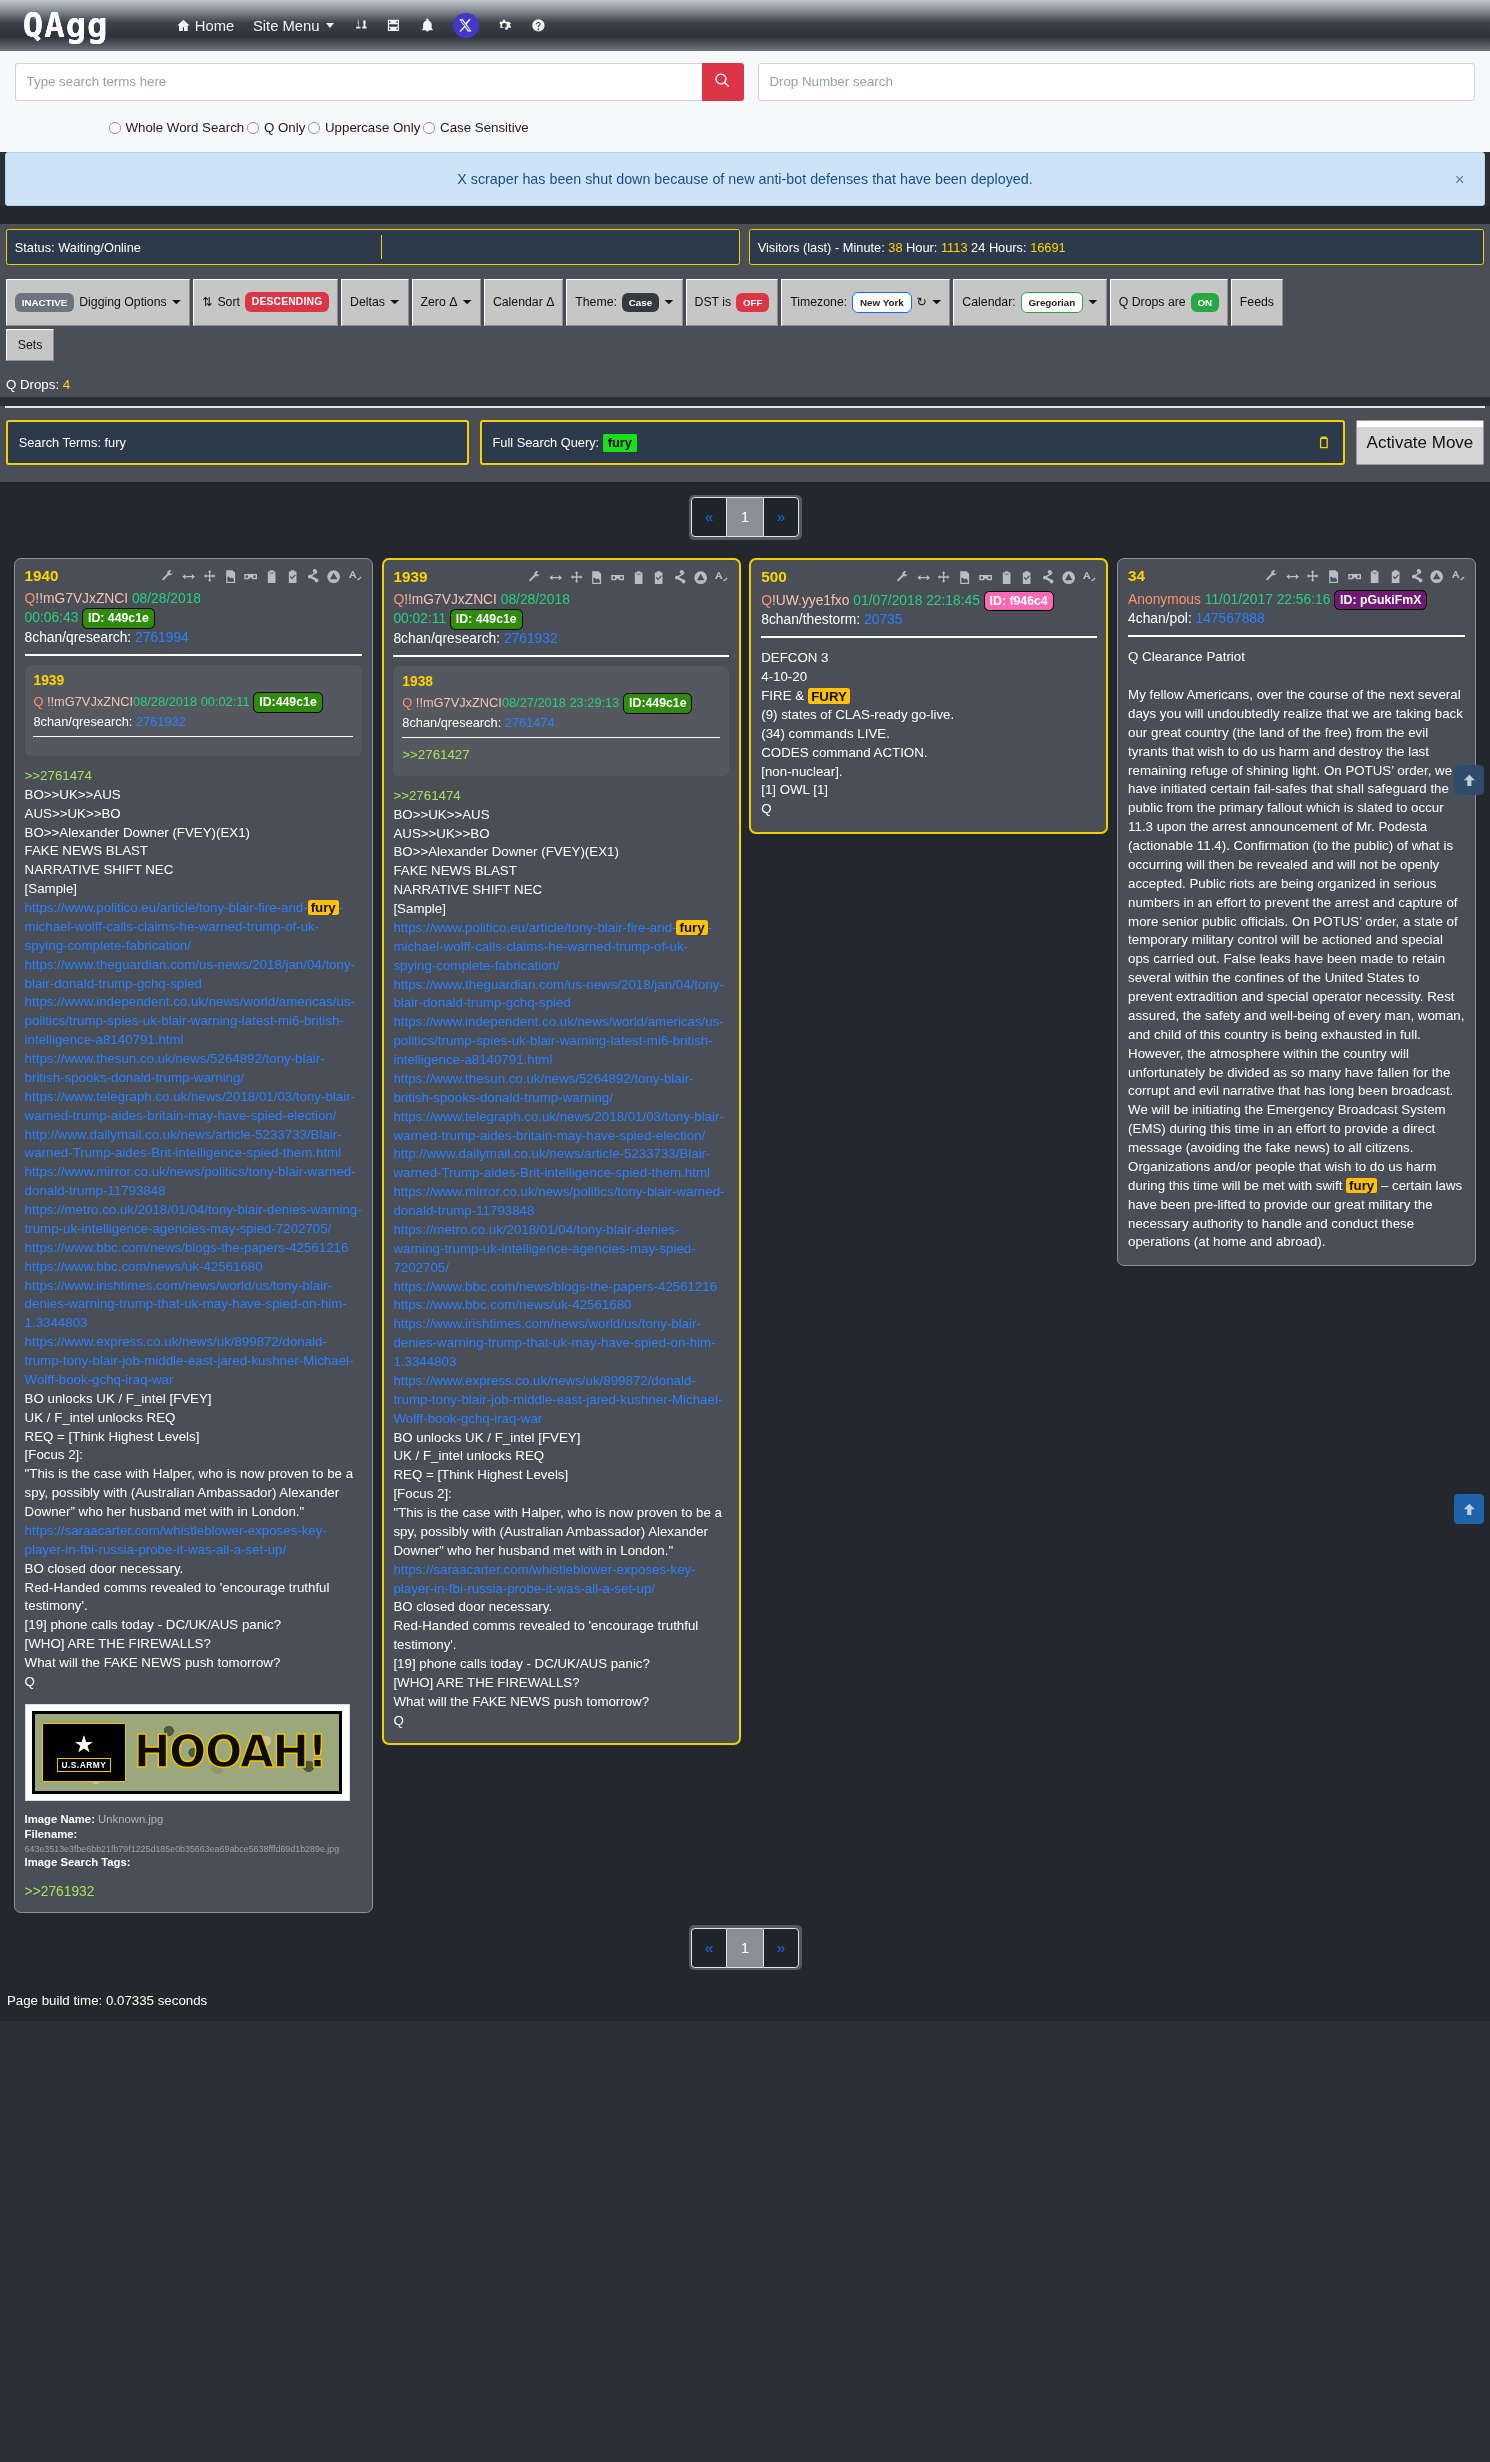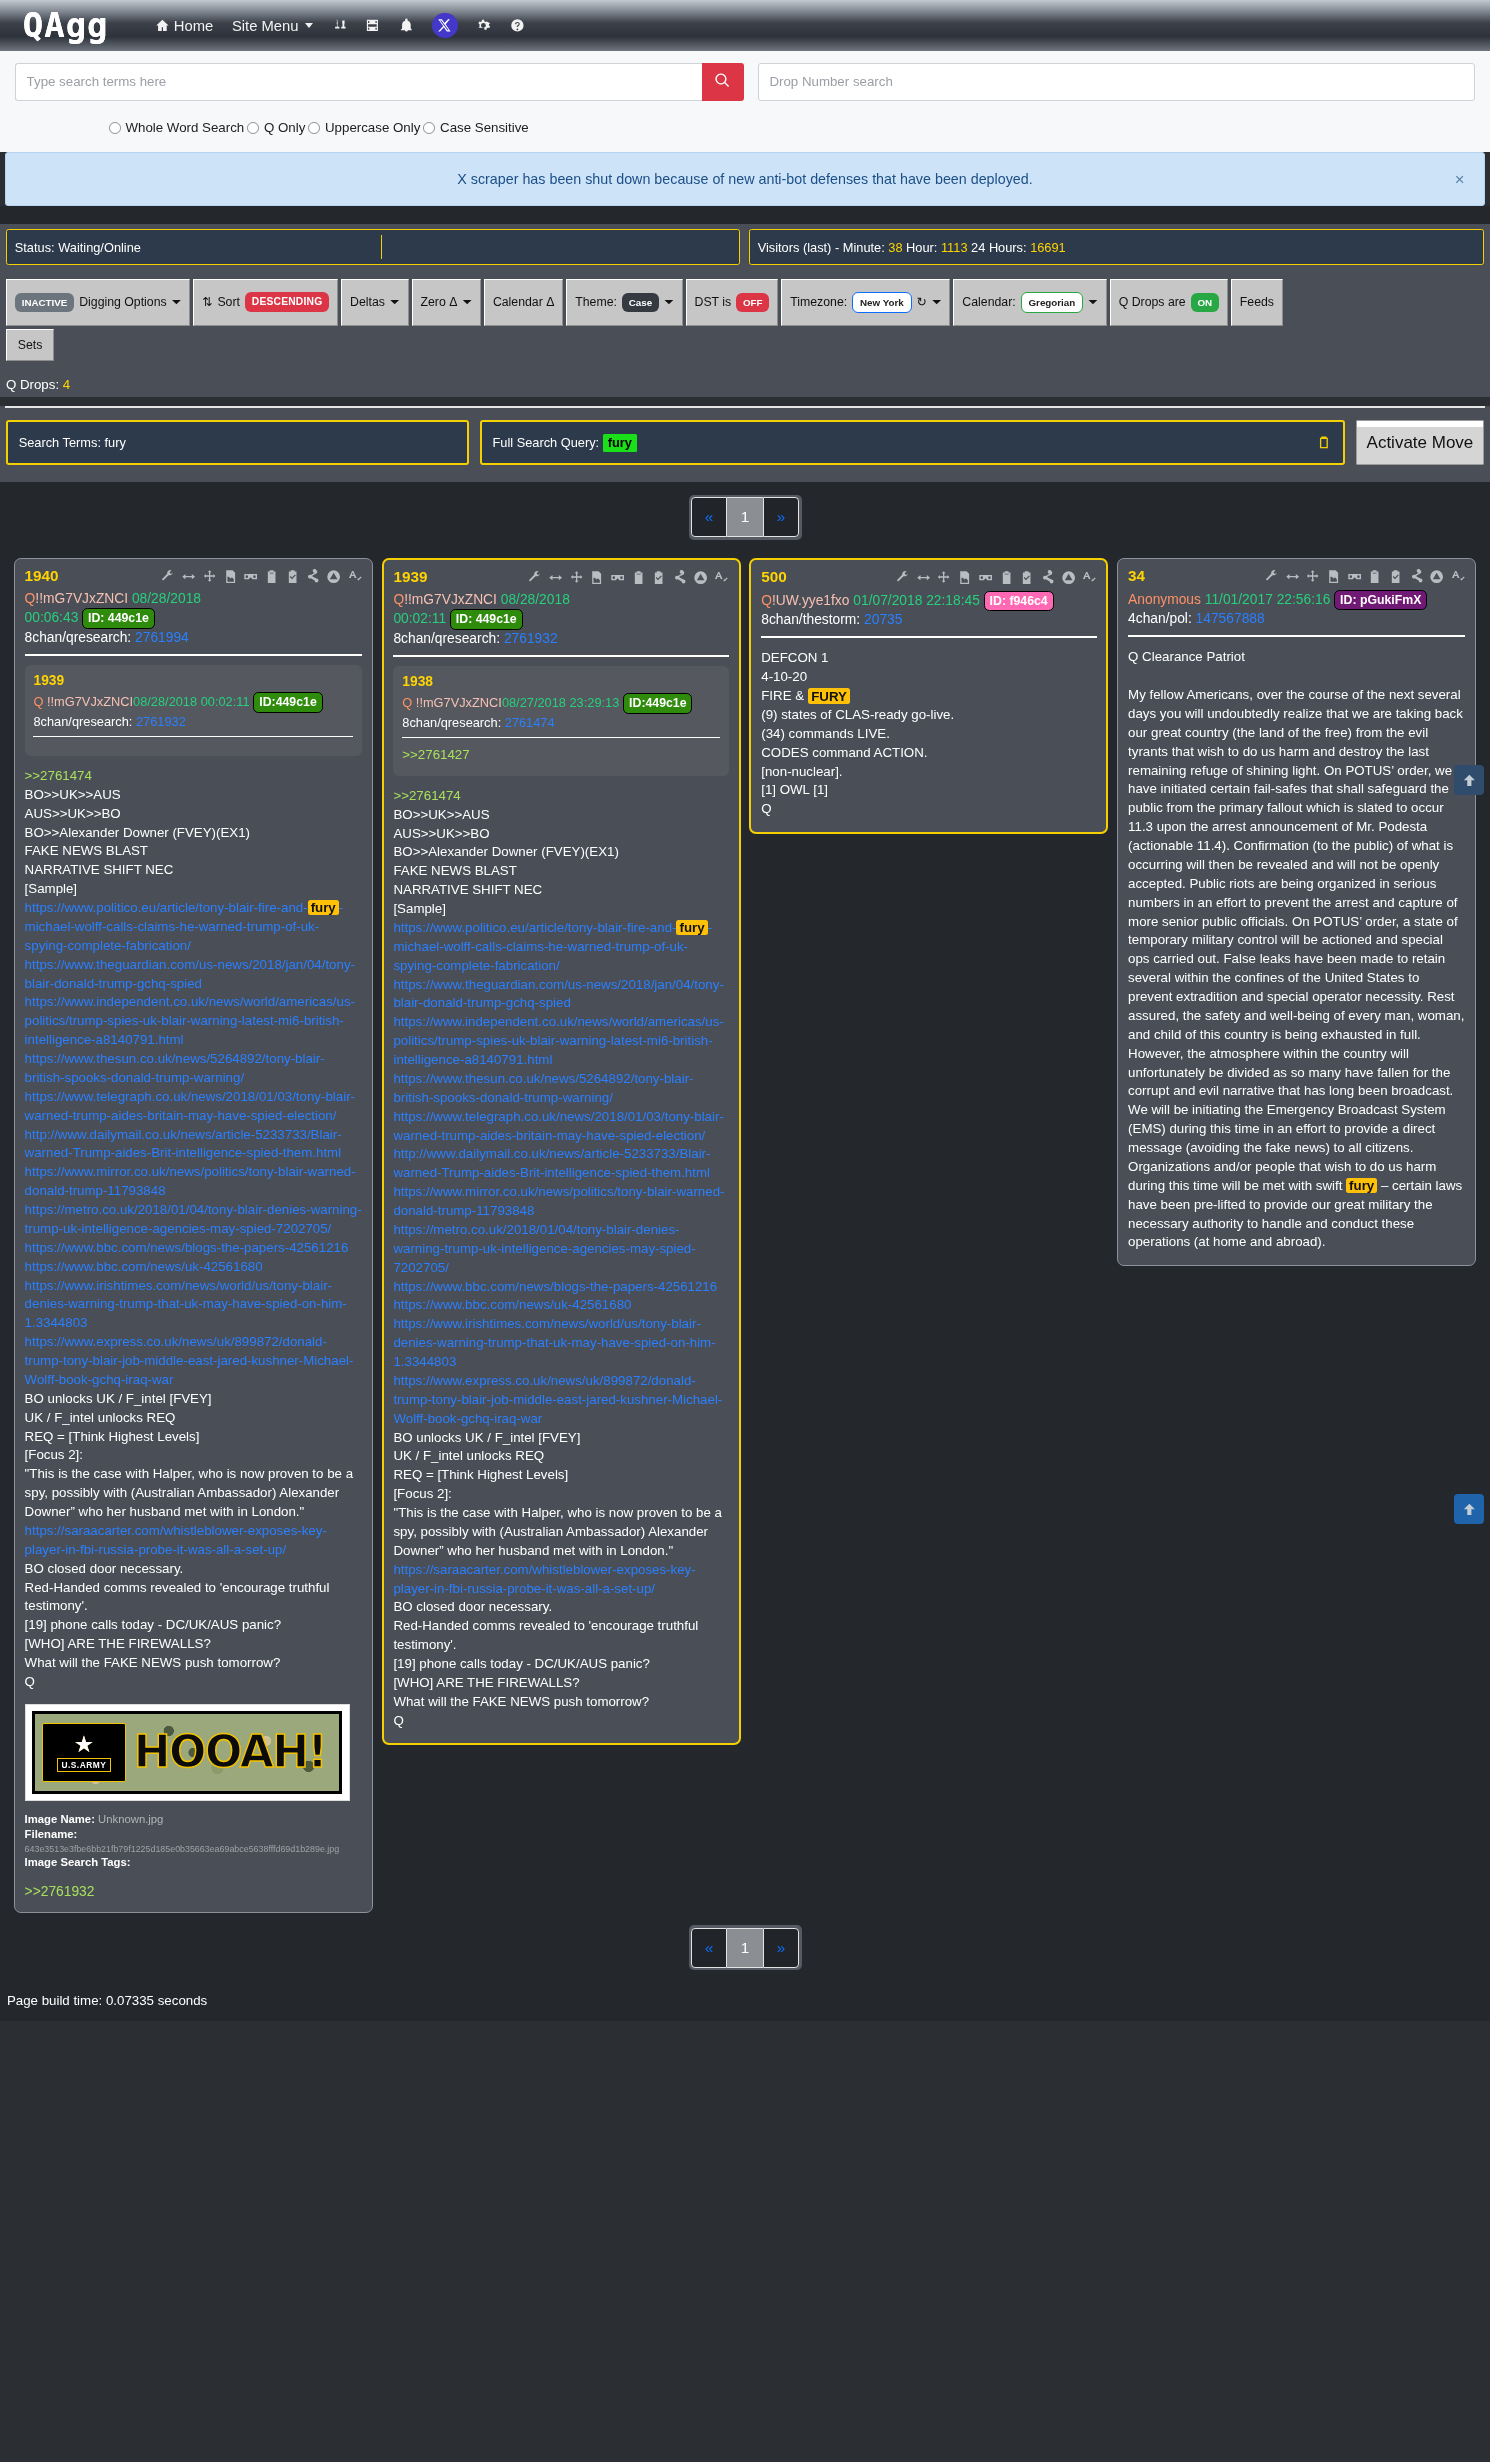--- a/index.html
+++ b/index.html
@@ -13,21 +13,21 @@
   }
 
   
   .navbar {
     height: 51px;
     background: linear-gradient(180deg,#c3c9d0 0%, #8e959e 18%, #3b4049 45%, #2e333b 72%, #6e757e 100%);
     display:flex; align-items:center; padding: 0 0 0 22.7px;
     position: relative;
   }
   .brand {
-    display:flex; gap:3px; align-items:center; margin-right: 46px;
+    display:flex; gap:3px; align-items:center; margin-right: 67px;
   }
   .lcd {
     font-family: "DejaVu Sans Mono", monospace;
     font-size: 34px; font-weight:bold; color:#fff; letter-spacing: 1px;
     line-height: 30.5px;
     text-shadow: 0 0 0.5px #fff;
   }
   .nav-items { display:flex; align-items:center; gap:18.7px; }
   .nav-link {
     color:#f2f2f2; font-size:14.8px; display:flex; align-items:center; gap:4.4px;
@@ -711,21 +711,21 @@
               <span>
                 <svg class="ci" viewBox="0 0 24 24">
                   <path d="M3 14h3l1-3h4l1 3h3L10 3H8zM7.5 9 9 5.5 10.5 9zM16 16l2 2 5-5-1.4-1.4L18 15.2l-.6-.6z"></path>
                 </svg>
               </span>
             </div>
           </div>
           <div class="meta"><span class="q-initial">Q</span><span class="q-name">!UW.yye1fxo</span> <span class="dt">01/07/2018 22:18:45</span> <span class="idpill id-pink">ID: f946c4</span><br><span class="board">8chan/thestorm:</span> <span class="post-no">20735</span></div>
           <div class="rule"></div>
           <div class="body-txt" style="margin-top:10.8px">
-            <span class="ln">DEFCON 1</span>
+            <span class="ln">DEFCON 3</span>
             <span class="ln">4-10-20</span>
             <span class="ln">FIRE &amp; <span class="mark">FURY</span></span>
             <span class="ln">(9) states of CLAS-ready go-live.</span>
             <span class="ln">(34) commands LIVE.</span>
             <span class="ln">CODES command ACTION.</span>
             <span class="ln">[non-nuclear].</span>
             <span class="ln">[1] OWL [1]</span>
             <span class="ln">Q</span>
           </div>
         </div>

